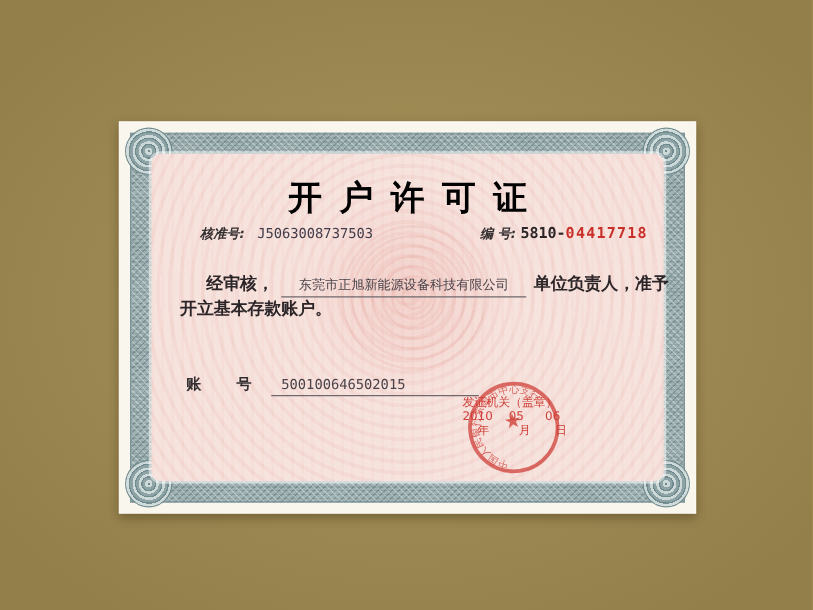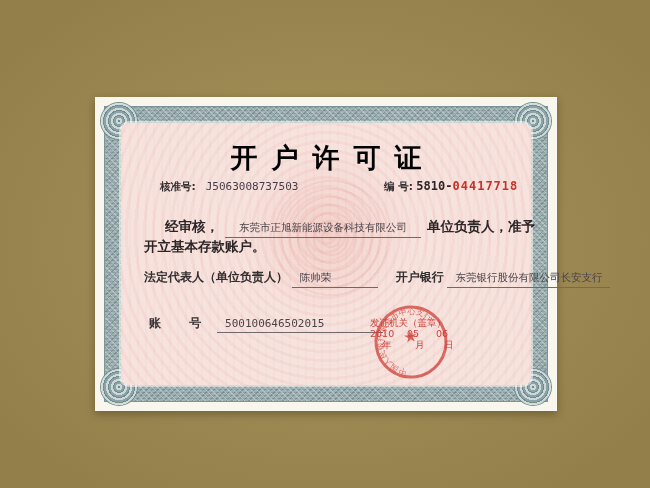--- a/index.html
+++ b/index.html
@@ -52,21 +52,21 @@
   .title{
     position:absolute;top:17px;left:0;right:0;text-align:center;
     font-family:"DejaVu Serif", serif;
     font-size:27px;font-weight:bold;color:#28222
 
 4;
     letter-spacing:14px;padding-left:14px;white-space:nowrap;
   }
   .row{position:absolute;white-space:nowrap;}
   .lbl{font-weight:bold;color:#332e30;}
-  .small-lbl{font-size:10.5px;}
+  .small-lbl{font-size:10.5px;font-style:italic;}
   .val-print{
     font-family:"DejaVu Sans Mono", monospace;
     color:#423c4a;
   }
   .r-approval{left:39px;top:57px;font-size:10.5px;}
   .r-approval .val-print{font-size:11px;margin-left:10px;}
   .r-serial{left:263px;top:56px;font-size:11px;}
   .serial-prefix{font-weight:bold;color:#2b2527;font-family:"DejaVu Sans Mono", monospace;font-size:12px;}
   .serial-red{color:#c9302a;font-weight:bold;font-family:"DejaVu Sans Mono", monospace;font-size:12px;letter-spacing:1px;}
   .r-body1{left:44px;top:86px;font-size:13.5px;font-weight:bold;color:#2b2527;}
@@ -76,21 +76,21 @@
     vertical-align:baseline;
   }
   .r-body2{left:23px;top:115px;font-size:13.5px;font-weight:bold;color:#2b2527;}
   .r-reps{left:23px;top:146px;font-size:12px;}
   .uval{
     display:inline-block;font-size:10.5px;color:#4a434a;
     border-bottom:1px solid #6f686c;padding:0 8px 2px 8px;
   }
   .uval.name{min-width:70px;}
   .bank-lbl{margin-left:14px;}
-  .r-account{left:28px;top:176px;font-size:12px;margin-top:16px;}
+  .r-account{left:28px;top:176px;font-size:12px;}
   .acct-lbl{letter-spacing:12px;}
   .uval.acct{font-family:"DejaVu Sans Mono", monospace;min-width:150px;font-size:11px;}
   .stamp-block{
     position:absolute;left:249px;top:194px;width:110px;
     color:#cf4038;font-size:9.5px;line-height:11px;white-space:nowrap;
   }
   .stamp-block .dateline span{display:inline-block;}
   .dl-y{width:34px;} .dl-m{width:26px;} .dl-d{width:20px;}
   .unitline{padding-left:12px;}
   .ul-y{width:30px;display:inline-block;} .ul-m{width:26px;display:inline-block;}
@@ -123,26 +123,20 @@
           <span class="lbl small-lbl">编 号:</span>
           <span class="serial-prefix">5810-</span><span class="serial-red">04417718</span>
         </div>
 
         <div class="row r-body1">
           <span>经审核，</span><span class="company">东莞市正旭新能源设备科技有限公司</span><span>单位负责人，准予</span>
         </div>
 
         <div class="row r-body2">开立基本存款账户。</div>
 
-        <div class="row r-reps">
-          <span class="lbl">法定代表人（单位负责人）</span>
-          <span class="uval name">陈帅荣</span>
-          <span class="lbl bank-lbl">开户银行</span>
-          <span class="uval">东莞银行股份有限公司长安支行</span>
-        </div>
 
         <div class="row r-account">
           <span class="lbl acct-lbl">账  号</span>
           <span class="uval acct">500100646502015</span>
         </div>
 
         <div class="stamp-block">
           <div>发证机关（盖章）</div>
           <div class="dateline">
             <span class="dl-y">2010</span>

